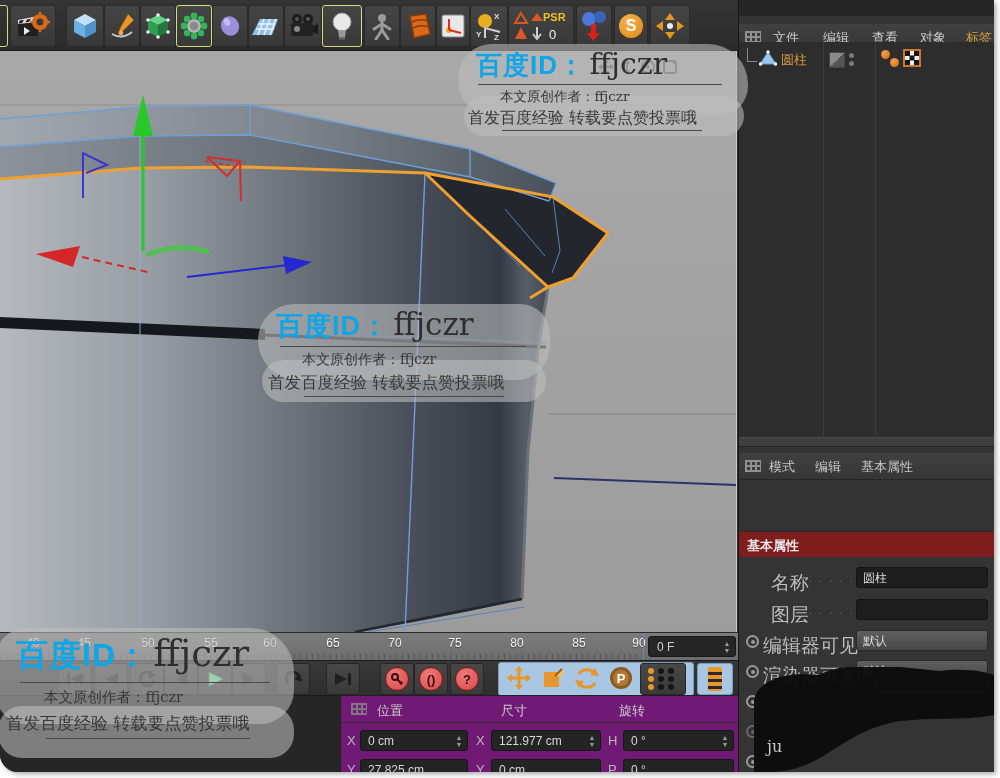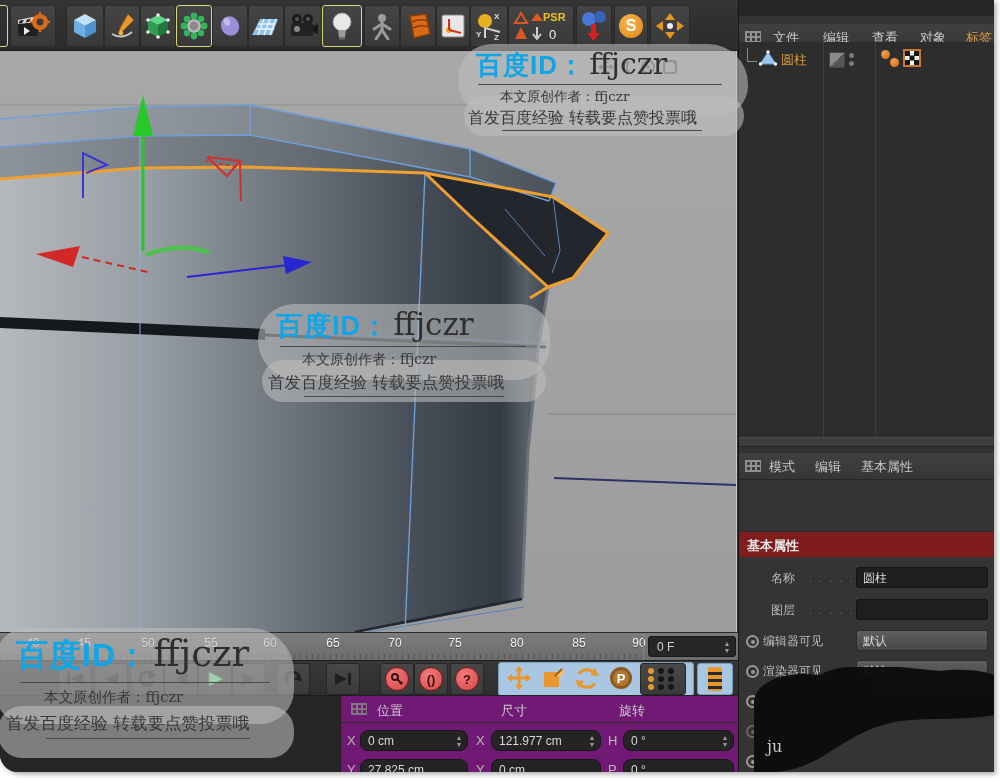--- a/index.html
+++ b/index.html
@@ -32,34 +32,34 @@
   .pbtn{position:absolute;top:2px;width:32px;height:30px;background:linear-gradient(#484848,#3a3a3a);
     border:1px solid #262626;border-radius:3px;display:flex;align-items:center;justify-content:center;}
   .rglyph{width:22px;height:22px;border-radius:50%;background:radial-gradient(circle at 35% 30%,#f07a7a,#d84848);
     border:1px solid #7a1515;display:flex;align-items:center;justify-content:center;color:#3a0d0d;font-weight:bold;font-size:13px;}
   #bluegroup{position:absolute;left:498px;top:1px;width:194px;height:32px;background:#a9c6e2;border-radius:3px;border:1px solid #7c9cbc;}
   .bbtn{position:absolute;top:1px;width:32px;height:28px;display:flex;align-items:center;justify-content:center;}
   
   #coords{left:340px;top:695px;width:398px;height:77px;background:#701a75;border-left:1px solid #1f1f1f;border-top:1px solid #1f1f1f;}
   .chead{position:absolute;top:6px;font-size:13px;color:#cccccc;}
   .axlab{position:absolute;font-size:13px;color:#b8b8b8;}
-  .cbox{position:absolute;height:21px;background:#242424;border:1px solid #171717;border-radius:8px;
+  .cbox{position:absolute;height:21px;background:#242424;border:1px solid #171717;border-radius:3px;
     color:#d8d8d8;font-size:12px;line-height:21px;padding-left:7px;box-sizing:border-box;}
   .gridico{display:inline-block;width:16px;height:12px;
     background:repeating-linear-gradient(90deg,#8a8a8a 0 2px,transparent 2px 5px),repeating-linear-gradient(#8a8a8a 0 2px,transparent 2px 5px);opacity:.8;}
   
   #rpanel{left:738px;top:0;width:256px;height:772px;background:#333333;border-left:1px solid #171717;}
   .menu{position:absolute;left:0;width:256px;height:26px;background:linear-gradient(#404040,#363636);border-bottom:1px solid #262626;margin-top:8px;}
   .mitem{position:absolute;top:5px;font-size:13px;color:#c8c8c8;}
   .dotgrid{position:absolute;left:6px;top:7px;width:16px;height:12px;
     background:repeating-linear-gradient(90deg,#909090 0 2px,transparent 2px 5px),repeating-linear-gradient(#909090 0 2px,transparent 2px 5px);}
   #omlist{position:absolute;left:0;top:42px;width:256px;height:395px;background:#2d2d2d;}
   .vline{position:absolute;top:0;width:1px;height:395px;background:#3c3c3c;}
   #tabs .tab{position:absolute;top:0;height:26px;font-size:13px;display:flex;align-items:center;justify-content:center;box-sizing:border-box;}
-  .fieldlab{position:absolute;font-size:12px;color:#bdbdbd;}
+  .fieldlab{position:absolute;font-size:19px;color:#bdbdbd;}
   .leaders{color:#6e6e6e;font-size:11px;letter-spacing:2px;}
   .inbox{position:absolute;left:117px;width:132px;height:21px;background:#1e1e1e;border:1px solid #141414;border-radius:3px;
     color:#dcdcdc;font-size:12px;line-height:21px;padding-left:6px;box-sizing:border-box;}
   .ddbox{position:absolute;left:117px;width:132px;height:21px;background:linear-gradient(#5f5f5f,#474747);border:1px solid #2a2a2a;
     border-radius:3px;color:#dcdcdc;font-size:12px;line-height:21px;padding-left:6px;box-sizing:border-box;}
   .radio{position:absolute;left:7px;width:9px;height:9px;border:2px solid #9a9a9a;border-radius:50%;background:#333;}
   .radio::after{content:"";position:absolute;left:2.5px;top:2.5px;width:4px;height:4px;border-radius:50%;background:#9a9a9a;}
   
   .wm{position:absolute;z-index:60;}
   .wmbg1,.wmbg2{position:absolute;background:rgba(190,190,190,.58);}

